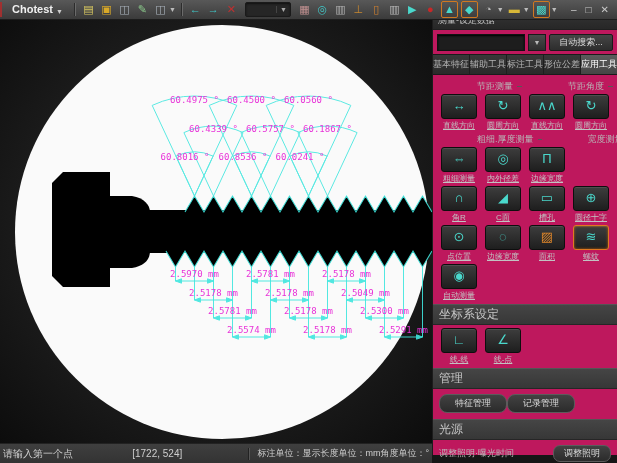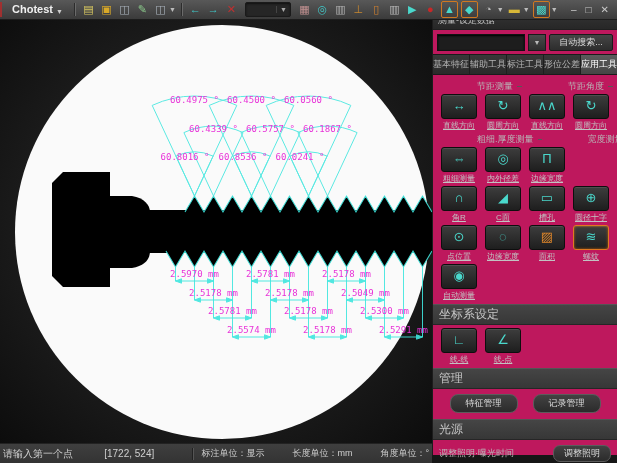--- a/index.html
+++ b/index.html
@@ -35,31 +35,31 @@
   .gheadrow{display:flex;gap:6px;margin:2px 0 1px;}
   .ghead{flex:1;display:flex;align-items:center;gap:4px;color:#b8b8b8;font-size:9px;white-space:nowrap;margin-left:40px;}
   .ghead::after{content:"";flex:1;height:1px;background:#575757;min-width:4px;}
   .toolrow{display:flex;margin:1px 0 2px;}
   .tool{width:44px;text-align:center;}
   .tico{display:block;width:34px;height:23px;margin:0 auto;background:linear-gradient(#3d3d3d,#1e1e1e);border:1px solid #0e0e0e;border-radius:3px;color:#4ad8cc;font-size:13px;line-height:22px;box-shadow:inset 0 1px 0 #4e4e4e;}
   .tico.or{color:#e0872a;}
   .tool.selected .tico{border:1px solid #e07820;box-shadow:inset 0 0 3px #b36015,inset 0 1px 0 #4e4e4e;}
   .tlb{font-size:8px;color:#c2c2c2;margin-top:1px;white-space:nowrap;text-decoration:underline;}
   .secbar{margin:3px -4px 3px;background:linear-gradient(#454545,#373737);border-top:1px solid #555;border-bottom:1px solid #262626;color:#c6c6c6;font-size:12px;padding:1px 6px;}
-  .pillrow{display:flex;justify-content:center;padding:2px 2px 3px;gap:15px;}
+  .pillrow{display:flex;justify-content:flex-start;padding:2px 2px 3px;}
   .pillbtn{background:linear-gradient(#424242,#2b2b2b);border:1px solid #5c5c5c;border-radius:8px;color:#ddd;font-size:9px;padding:2px 15px;white-space:nowrap;}
   .lightrow{display:flex;align-items:center;justify-content:space-between;padding:2px 2px 3px;}
   .lightlbl{font-size:9px;color:#bbb;white-space:nowrap;}
   .adjbtn{background:linear-gradient(#424242,#2b2b2b);border:1px solid #5c5c5c;border-radius:7px;color:#ddd;font-size:9px;padding:1px 10px;white-space:nowrap;}
   
   .statusbar{position:absolute;left:0;top:443px;width:432px;height:20px;background:linear-gradient(#3f3f3f,#333);border-top:1px solid #222;display:flex;align-items:center;font-size:10px;color:#cfcfcf;box-sizing:border-box;padding:0 3px;}
   .sb-sp{flex:1;}
   .sb-div{width:1px;height:12px;background:#222;border-right:1px solid #555;margin:0 7px;}
   .sb-unit{white-space:nowrap;font-size:9px;}
-  .sb-units{display:flex;gap:28px;align-items:center;}
+  .sb-units{display:flex;gap:0;align-items:center;}
 </style>
 </head>
 <body>
 
 <div class="toolbar">
   <div class="rededge"></div>
   <div class="appbtn">
     <span>Chotest</span>
     <span class="caret">▼</span>
   </div>

